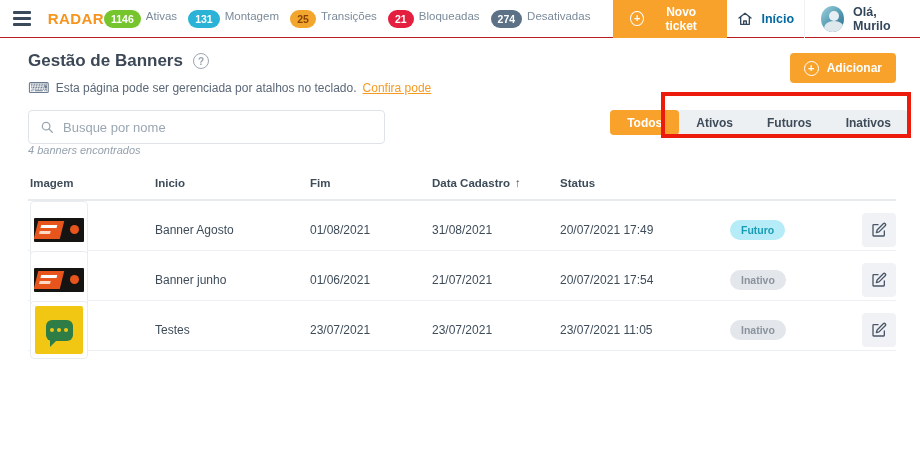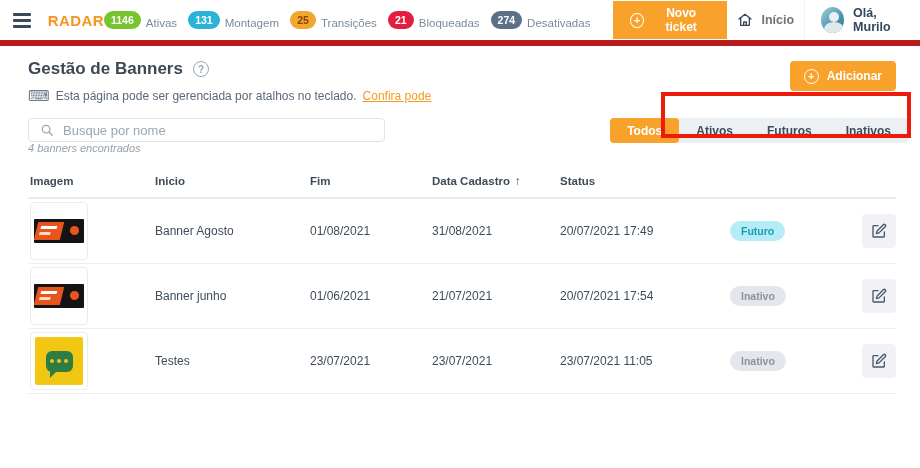--- a/index.html
+++ b/index.html
@@ -5,29 +5,29 @@
   * { margin:0; padding:0; box-sizing:border-box; }
   html,body { width:920px; height:468px; }
   body {
     font-family:"Liberation Sans", sans-serif;
     background:#ffffff; color:#3e4c59;
     position:relative; overflow:hidden;
   }
 
   
   .topbar {
-    height:46px; display:flex; align-items:center;
-    background:#fff; border-bottom:6px solid #b91c1c;
+    height:38px; display:flex; align-items:center;
+    background:#fff; border-bottom:1px solid #b91c1c;
   }
   .hamburger { margin-left:13px; width:20px; display:flex; flex-direction:column; gap:3px; cursor:pointer; }
   .hamburger i { display:block; height:3px; background:#3b4a5a; border-radius:1px; }
   .brand { margin-left:17px; color:#f7941d; font-weight:bold; font-size:15px; letter-spacing:.4px; }
 
   .counters { display:flex; align-items:center; margin-left:auto; margin-right:12px; }
-  .counter { display:flex; align-items:flex-end; gap:5px; margin-right:11px; font-size:11.5px; color:#7b8a9a; cursor:pointer; }
+  .counter { display:flex; align-items:flex-start; gap:5px; margin-right:11px; font-size:11.5px; color:#7b8a9a; cursor:pointer; }
   .pill {
     height:18px; min-width:26px; padding:0 7px; border-radius:10px;
     color:#fff; font-weight:bold; font-size:10.5px;
     display:flex; align-items:center; justify-content:center;
   }
   .pill.c-green { background:#76c52d; }
   .pill.c-cyan  { background:#2ab3d6; }
   .pill.c-amber { background:#f2a62e; color:#8a4200; }
   .pill.c-red   { background:#e41e3f; }
   .pill.c-slate { background:#5d7186; }
@@ -38,21 +38,21 @@
     display:flex; align-items:center; gap:9px;
     font-family:"Liberation Sans", sans-serif;
   }
   .plus-circle {
     width:15px; height:15px; border:1.6px solid currentColor; border-radius:50%;
     display:flex; align-items:center; justify-content:center;
     font-size:11px; font-weight:bold; line-height:1;
   }
   .home-link {
     display:flex; align-items:center; gap:9px; padding:0 10px; height:38px;
-    font-weight:bold; color:#737373; font-size:12.5px; cursor:pointer;
+    font-weight:bold; color:#0369a1; font-size:12.5px; cursor:pointer;
     border-right:1px solid #f0f1f3;
   }
   .user { display:flex; align-items:center; gap:9px; padding:0 10px 0 16px; font-weight:bold; color:#33475b; font-size:12.5px; cursor:pointer; }
   .avatar {
     width:26px; height:26px; border-radius:50%;
     background:linear-gradient(135deg,#9fd3de 0%,#4d93ad 60%,#2f6e86 100%);
     position:relative; overflow:hidden;
   }
   .avatar::before { 
     content:""; position:absolute; left:8px; top:5px; width:10px; height:10px;
@@ -78,21 +78,21 @@
   .hint-link { color:#f59b22; text-decoration:underline; cursor:pointer; }
   .add-btn {
     background:#f9a22b; color:#fff; border:none; border-radius:4px; cursor:pointer;
     height:30px; padding:0 14px; font-size:12px; font-weight:bold;
     display:flex; align-items:center; gap:8px; margin-top:2px;
     font-family:"Liberation Sans", sans-serif;
   }
 
   .controls-row { display:flex; justify-content:space-between; align-items:flex-start; margin-top:15px; }
   .search-wrap {
-    width:357px; height:24px; border:1px solid #dfe3e8; border-radius:4px;
+    width:357px; height:34px; border:1px solid #dfe3e8; border-radius:4px;
     display:flex; align-items:center; padding:0 11px; gap:9px; background:#fff;
   }
   .search-wrap input {
     border:none; outline:none; flex:1; font-size:13px; color:#3e4c59;
     font-family:"Liberation Sans", sans-serif; background:transparent;
   }
   .search-wrap input::placeholder { color:#9aa6b2; }
   .results { font-style:italic; font-size:11px; color:#95a1ad; margin-top:0; }
 
   .tabs { background:#edf0f3; border-radius:4px; display:flex; height:25px; margin-right:-12px; }
@@ -110,21 +110,21 @@
   
   .table { margin-top:13px; }
   .thead, .row {
     display:grid;
     grid-template-columns:125px 155px 122px 128px 170px 132px 1fr;
     align-items:center;
   }
   .thead { padding:8px 0 10px; border-bottom:2px solid #e8ebee; }
   .th { font-size:11.5px; font-weight:bold; color:#3e4c59; cursor:pointer; padding-left:2px; }
   .sort-arrow { margin-left:5px; font-weight:bold; }
-  .row { height:65px; border-bottom:1px solid #edf0f2; }
+  .row { height:50px; border-bottom:1px solid #edf0f2; }
   .cell { font-size:12px; color:#3e4c59; padding-left:2px; }
   .cell-action { display:flex; justify-content:flex-end; }
 
   .thumb-card {
     width:58px; height:58px; border:1px solid #e9edf0; border-radius:4px; background:#fff;
     display:flex; align-items:center; justify-content:center;
   }
   .banner-dark { width:50px; height:24px; background:#161412; position:relative; overflow:hidden; border-radius:1px; }
   .banner-dark .slab { position:absolute; left:2px; top:3px; bottom:3px; width:26px; background:#e8551c; transform:skewX(-14deg); }
   .banner-dark .slab::before { content:""; position:absolute; left:4px; top:4px; width:16px; height:3px; background:#fff; }

